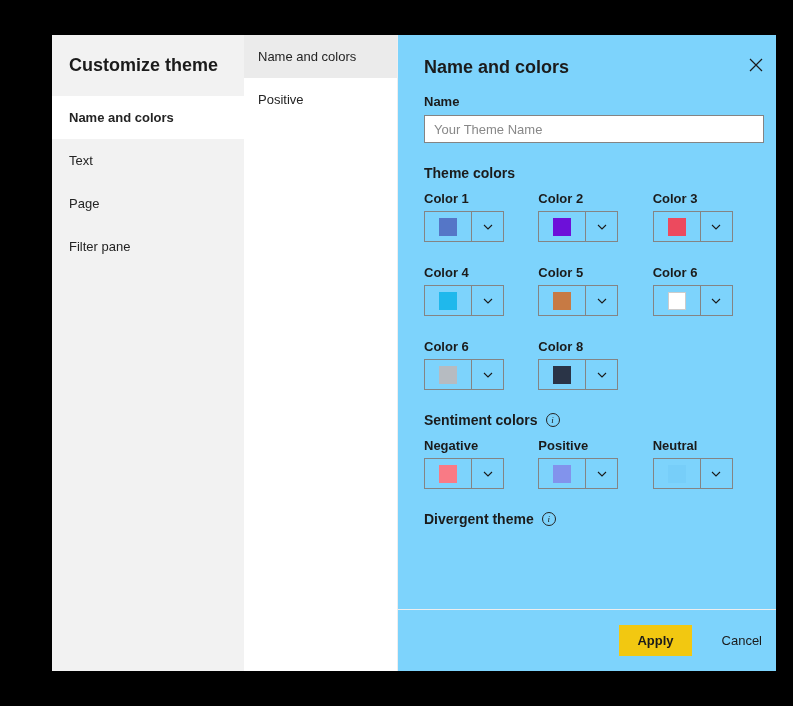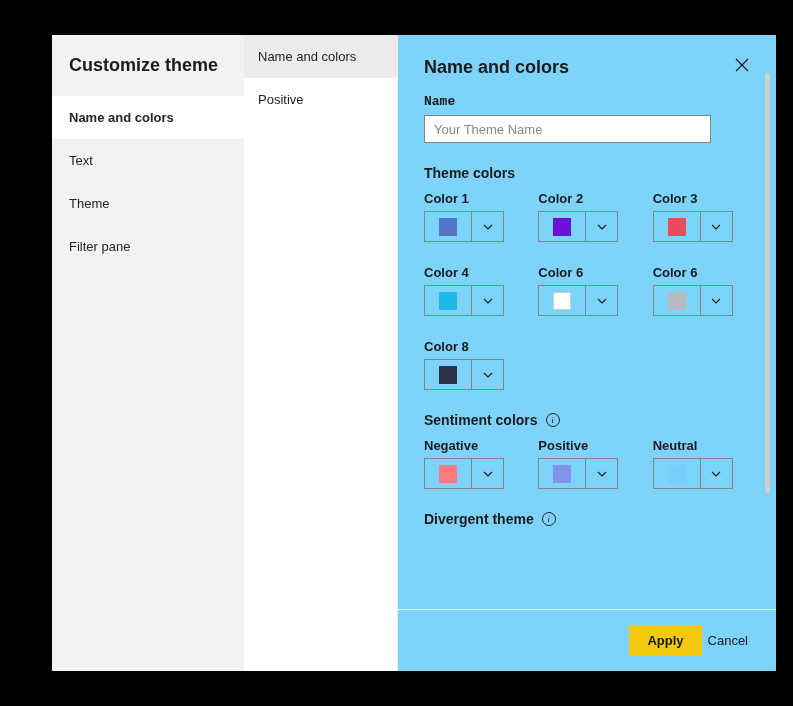--- a/index.html
+++ b/index.html
@@ -83,24 +83,23 @@
       height: 16px;
       display: flex;
       align-items: center;
       justify-content: center;
     }
     .field-label {
       font-size: 13px;
       font-weight: 600;
       color: #1b1b1b;
       margin-bottom: 6px;
-      font-family: Liberation Mono, monospace;
     }
     .name-input {
-      width: 287px;
+      width: 340px;
       height: 28px;
       border: 1px solid #848484;
       padding: 0 9px;
       font-size: 13px;
       color: #323130;
       outline: none;
     }
     .name-input::placeholder { color: #888888; }
     .section-title {
       font-size: 14px;
@@ -173,21 +172,21 @@
       height: 420px;
       background: #d0d0d0;
       border-radius: 3px;
     }
     .footer {
       height: 62px;
       border-top: 1px solid #eee;
       display: flex;
       justify-content: flex-end;
       align-items: center;
-      gap: 0;
+      gap: 24px;
       padding: 0 22px;
     }
     .btn {
       font-size: 13px;
       cursor: pointer;
       border: none;
       background: none;
       color: #1b1b1b;
     }
     .btn-primary {
@@ -201,21 +200,21 @@
   </style>
 </head>
 <body>
 
 <div class="dialog">
 
   <div class="sidebar">
     <div class="sidebar-title">Customize theme</div>
     <div class="sidebar-item active"><span>Name and colors</span></div>
     <div class="sidebar-item"><span>Text</span></div>
-    <div class="sidebar-item"><span>Theme</span></div>
+    <div class="sidebar-item"><span>Page</span></div>
     <div class="sidebar-item"><span>Filter pane</span></div>
   </div>
 
   <div class="subnav">
     <div class="subnav-item active"><span>Name and colors</span></div>
     <div class="subnav-item"><span>Positive</span></div>
   </div>
 
   <div class="main">
     <div class="content">
@@ -285,20 +284,33 @@
                 <div class="swatch" style="background: rgb(31, 184, 236);"></div>
               </div>
               <div class="chevron-box">
                 <svg width="10" height="6" viewBox="0 0 10 6">
                   <path d="M1 1 L5 5 L9 1" stroke="#1b1b1b" stroke-width="1.1" fill="none"></path>
                 </svg>
               </div>
             </div>
           </div>
           <div class="color-field">
+            <div class="color-label">Color 5</div>
+            <div class="color-picker">
+              <div class="swatch-box">
+                <div class="swatch" style="background: rgb(199, 122, 68);"></div>
+              </div>
+              <div class="chevron-box">
+                <svg width="10" height="6" viewBox="0 0 10 6">
+                  <path d="M1 1 L5 5 L9 1" stroke="#1b1b1b" stroke-width="1.1" fill="none"></path>
+                </svg>
+              </div>
+            </div>
+          </div>
+          <div class="color-field">
             <div class="color-label">Color 6</div>
             <div class="color-picker">
               <div class="swatch-box">
                 <div class="swatch white" style="background: rgb(255, 255, 255);"></div>
               </div>
               <div class="chevron-box">
                 <svg width="10" height="6" viewBox="0 0 10 6">
                   <path d="M1 1 L5 5 L9 1" stroke="#1b1b1b" stroke-width="1.1" fill="none"></path>
                 </svg>
               </div>

